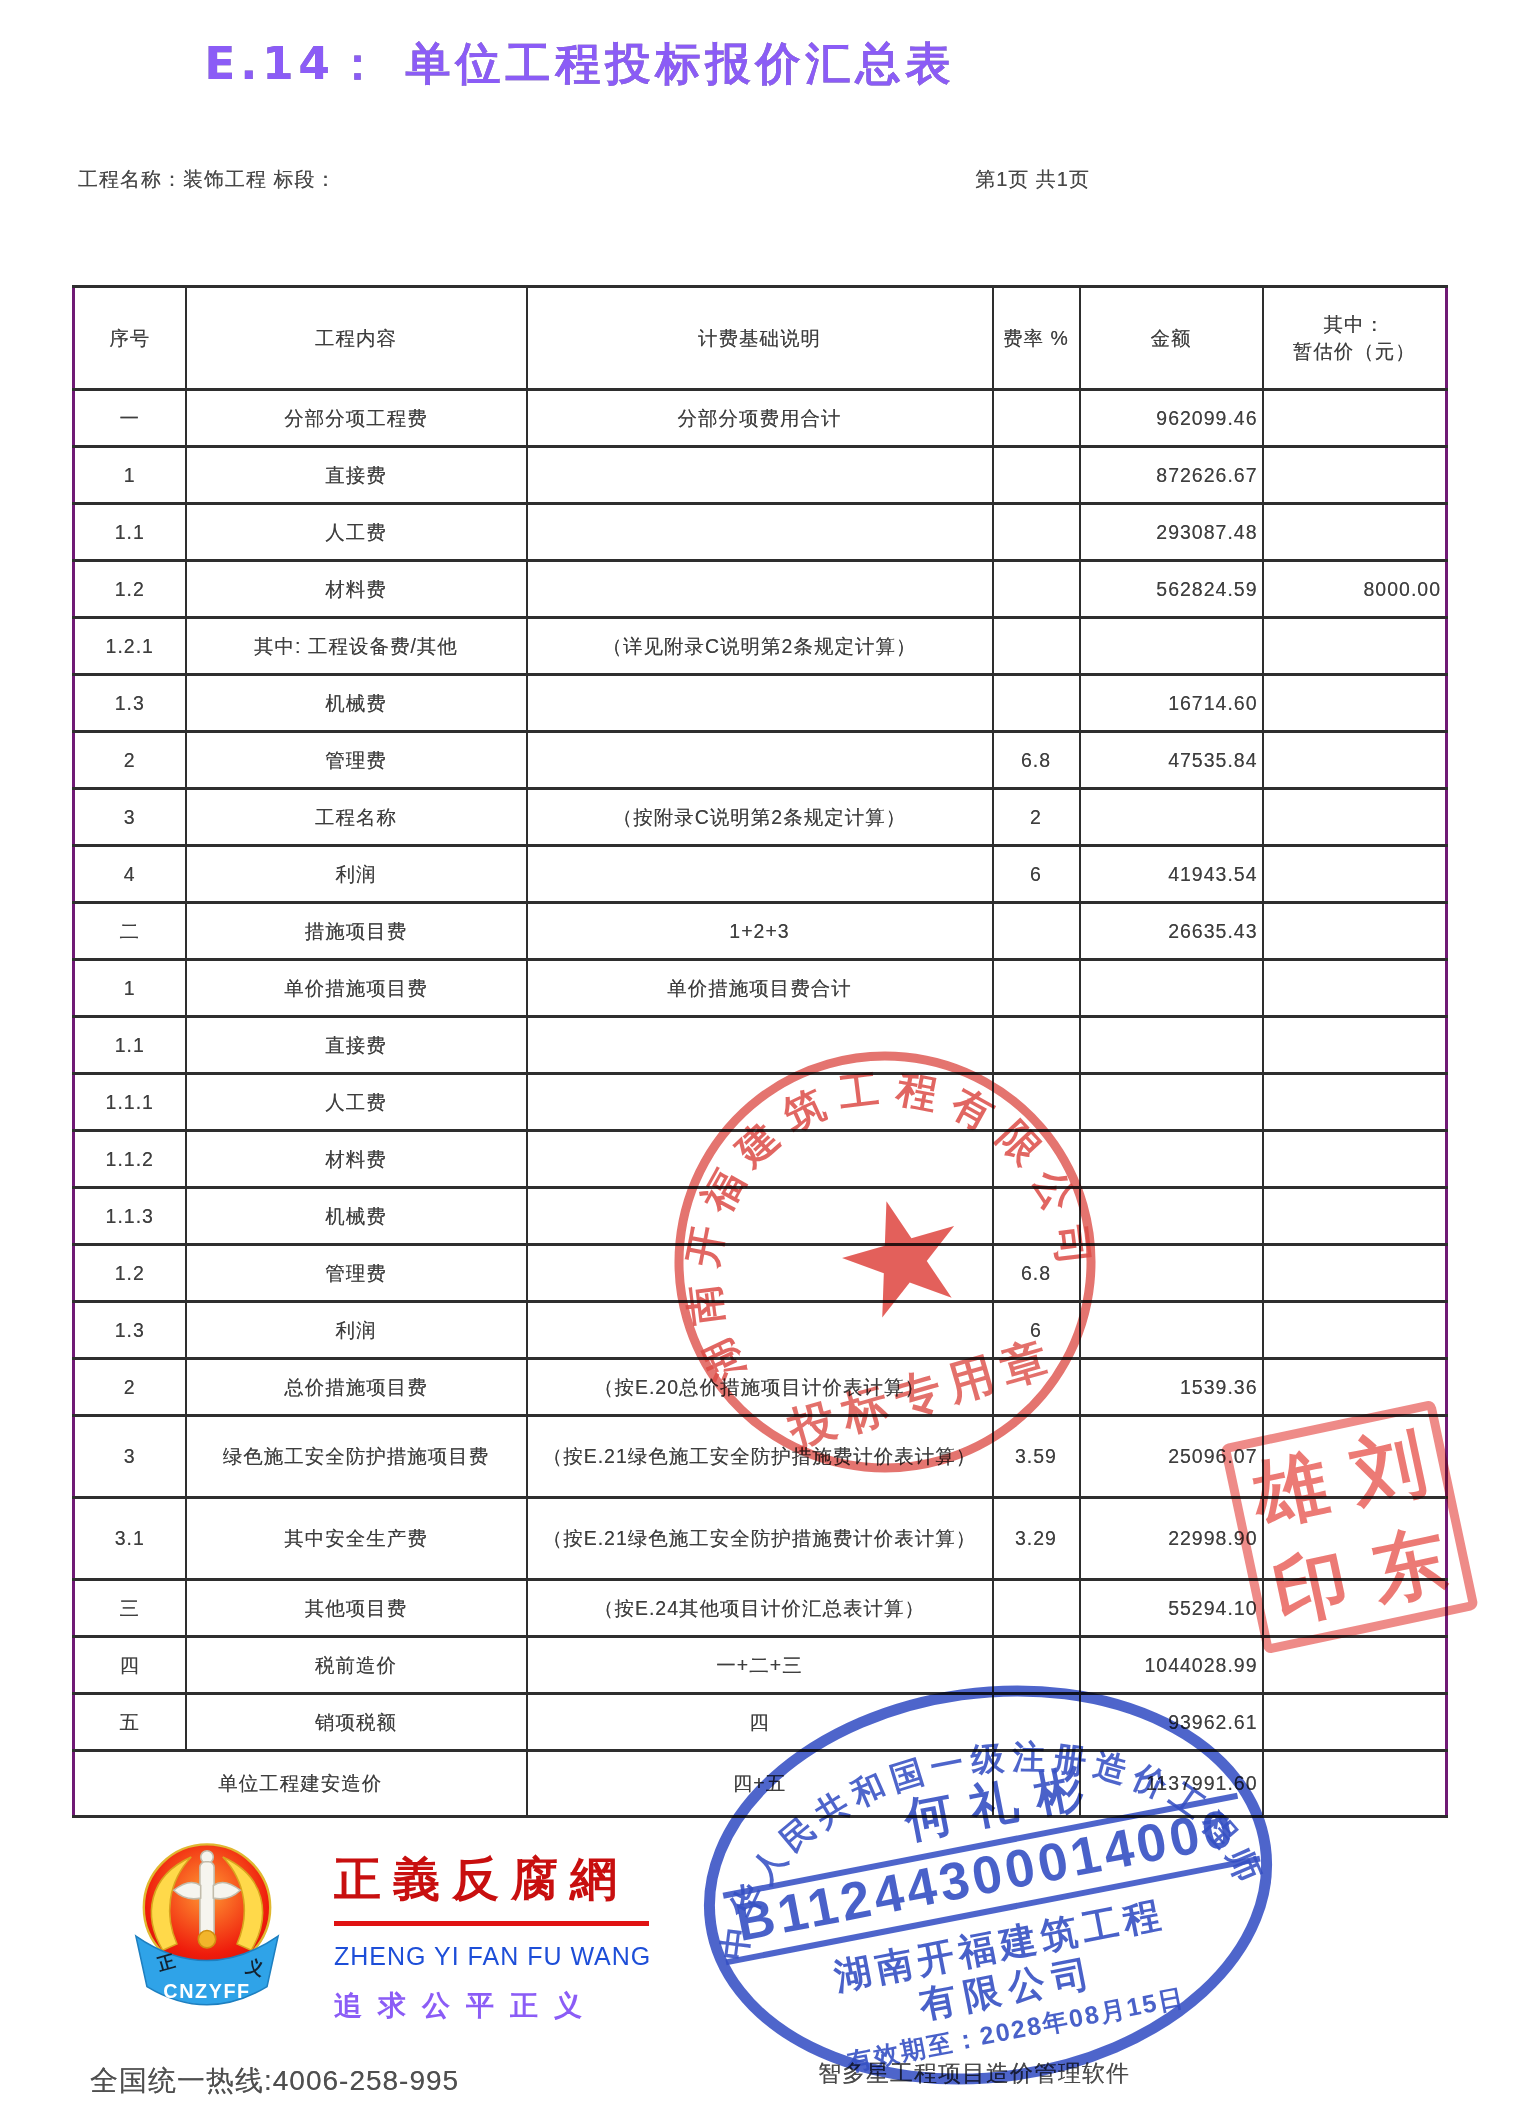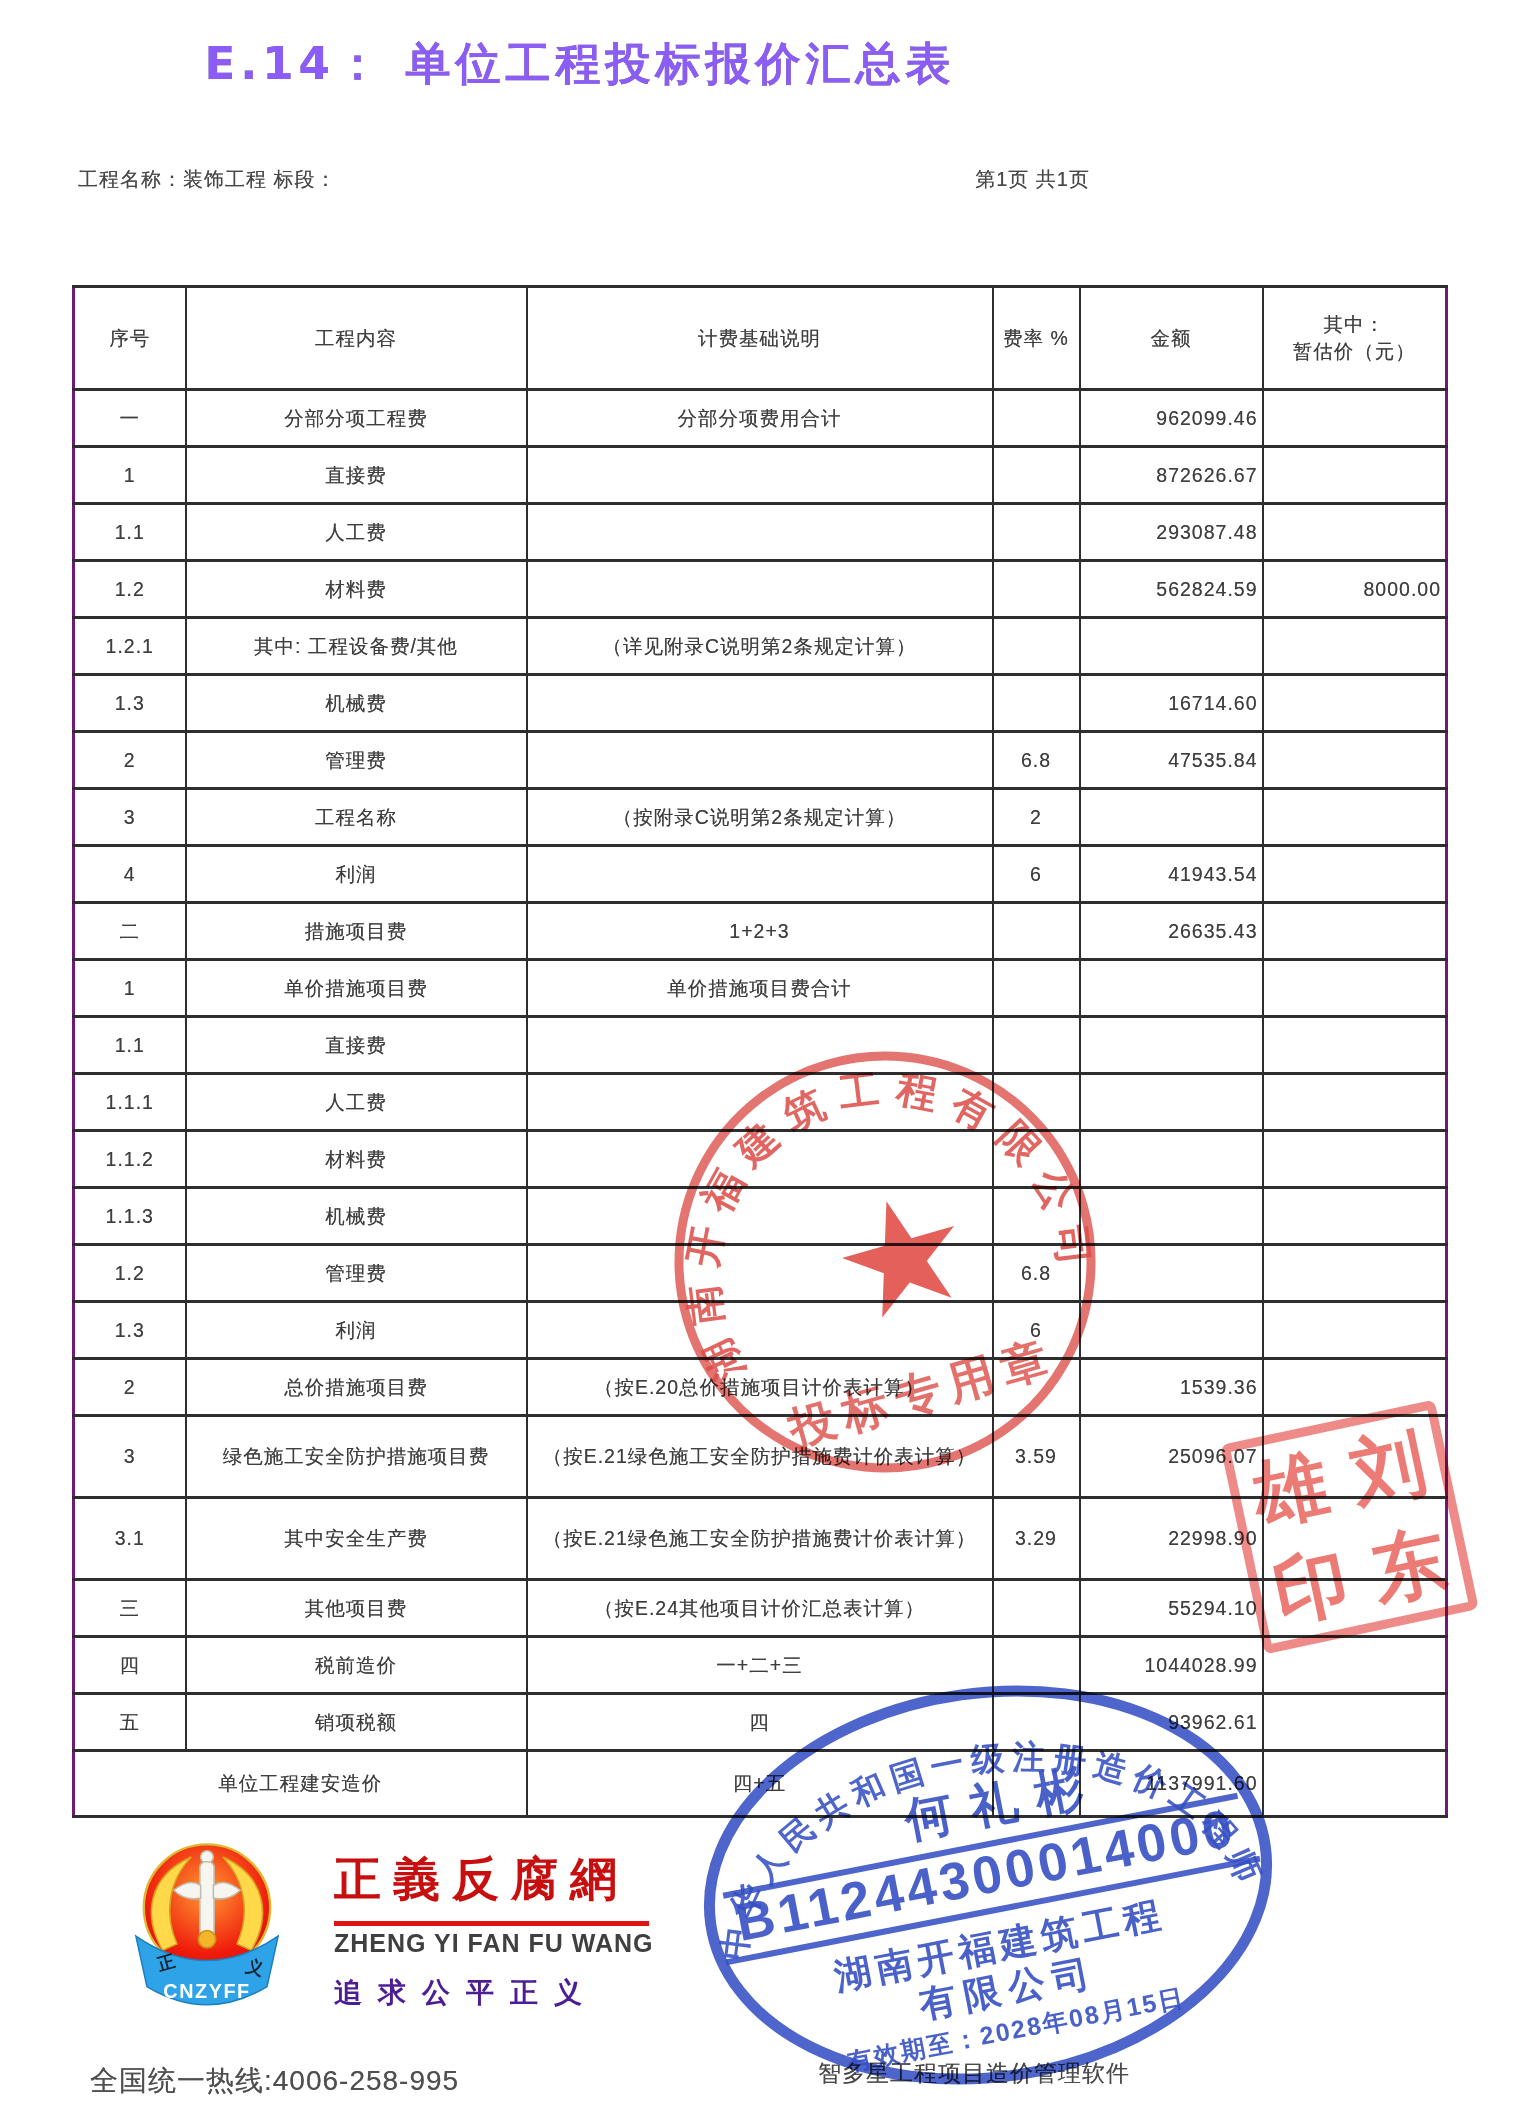--- a/index.html
+++ b/index.html
@@ -33,22 +33,22 @@
     display:grid;grid-template-columns:1fr 1fr;grid-template-rows:1fr 1fr;opacity:.95;}
   .personal-seal span{display:flex;align-items:center;justify-content:center;
     font-size:74px;font-weight:bold;color:rgba(232,90,84,.85);
     font-family:"DejaVu Serif",serif;}
   
   .logo-wrap{position:absolute;left:128px;top:1830px;z-index:3;display:flex;align-items:flex-start;}
   .logo-text{margin-left:48px;margin-top:18px;}
   .logo-cn{font-size:47px;font-weight:bold;color:#c80f0f;letter-spacing:12px;
     font-family:"DejaVu Serif",serif;}
   .logo-rule{width:315px;height:5px;background:#e01212;margin-top:10px;}
-  .logo-py{font-size:25px;font-weight:bold;color:#404040;letter-spacing:1px;margin-top:3px;}
-  .logo-slogan{font-size:28px;font-weight:bold;color:#4c1d95;letter-spacing:16px;margin-top:16px;}
+  .logo-py{font-size:25px;font-weight:normal;color:#1d4ed8;letter-spacing:1px;margin-top:16px;}
+  .logo-slogan{font-size:28px;font-weight:bold;color:#8b5cf6;letter-spacing:16px;margin-top:16px;}
   
   .footer-left{position:absolute;left:90px;top:2062px;font-size:28px;color:#4f4f4f;letter-spacing:1px;}
   .footer-right{position:absolute;left:818px;top:2058px;width:372px;text-align:left;
     font-size:23px;color:#4a4a4a;letter-spacing:1px;}
 </style>
 </head>
 <body>
 
 <div class="page-title scan-text">E.14： 单位工程投标报价汇总表</div>
 <div class="meta-row">

